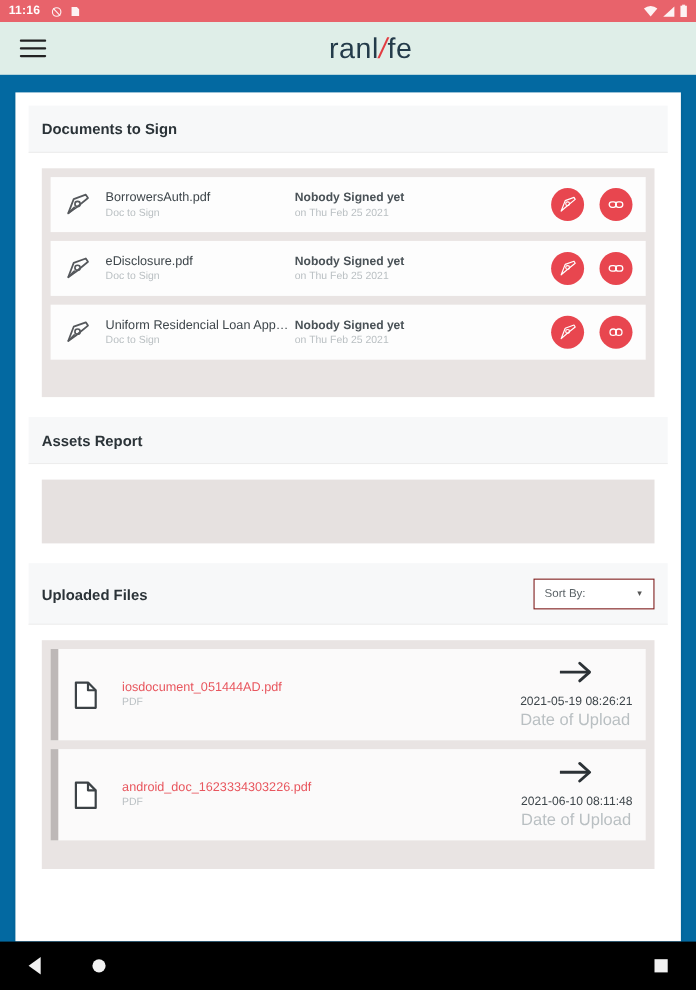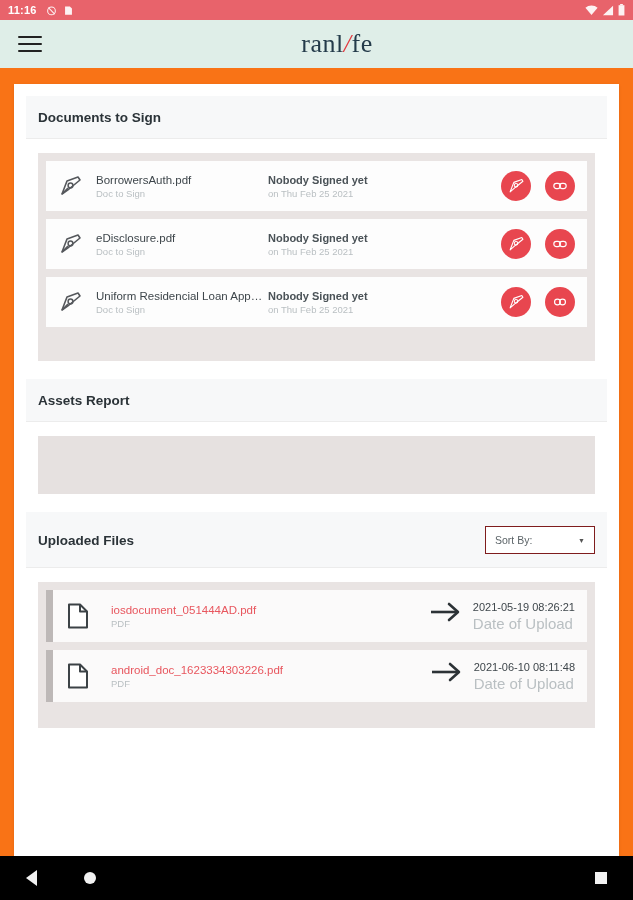--- a/index.html
+++ b/index.html
@@ -2,21 +2,21 @@
 <html><head>
 <meta charset="utf-8">
 <style>
   * { box-sizing: border-box; margin: 0; padding: 0; }
   html, body {
     width: 633px; height: 900px;
     font-family: "Liberation Sans", sans-serif;
     background: #e4f1ec;
     overflow: hidden;
   }
-  #screen { width: 633px; height: 900px; position: relative; display: flex; flex-direction: column; background: #f97316; }
+  #screen { width: 633px; height: 900px; position: relative; display: flex; flex-direction: column; background: #0369a1; }
 
   
   .statusbar {
     height: 20px; background: #e8636b; color: #ffffff;
     display: flex; align-items: center; padding: 0 8px;
     font-size: 11px; font-weight: bold; flex: 0 0 20px;
   }
   .status-clock { letter-spacing: .2px; }
   .status-icons-left { display: flex; align-items: center; gap: 7px; margin-left: 9px; }
   .status-spacer { flex: 1; }
@@ -30,21 +30,21 @@
   }
   .hamburger {
     width: 24px; height: 17px; margin-left: 18px;
     display: flex; flex-direction: column; justify-content: space-between;
     cursor: pointer;
   }
   .hamburger span { display: block; height: 2.4px; background: #222; border-radius: 1px; }
   .brand {
     position: absolute; left: 0; right: 0; text-align: center;
     font-size: 26px; color: #243b4a; letter-spacing: .5px;
-    font-family: Liberation Serif, serif; font-weight: 400;
+    font-family: Liberation Sans, sans-serif; font-weight: 400;
     pointer-events: none;
     margin-left: 41px;
   }
   .brand .slash { color: #e23b40; font-style: italic; font-weight: 500; }
 
   
   .page { flex: 1; padding: 16px 14px 0 14px; overflow: hidden; }
   .card {
     background: #ffffff; height: 100%;
     box-shadow: 0 1px 3px rgba(0,0,0,.10);
@@ -108,21 +108,21 @@
   .filerow {
     background: #fbfafa; display: flex; align-items: center;
     padding: 10px 12px 10px 0; margin-bottom: 8px; min-height: 52px;
     border-left: 7px solid #bdb8b7;
   }
   .filerow:last-child { margin-bottom: 0; }
   .file-icon { flex: 0 0 34px; margin-left: 14px; margin-right: 10px; display: flex; align-items: center; }
   .file-name-col { flex: 1; }
   .file-name { font-size: 11.5px; color: #e8565e; }
   .file-type { font-size: 9.5px; color: #b9bfc2; margin-top: 2px; }
-  .file-right { display: flex; gap: 10px; }
+  .file-right { display: flex; align-items: center; gap: 10px; flex-direction: column; }
   .file-date { font-size: 11px; color: #3e464b; white-space: nowrap; }
   .file-dsub { font-size: 15px; color: #b9bfc2; margin-top: 2px; }
 
   
   .navbar {
     flex: 0 0 44px; height: 44px; background: #000000;
     display: flex; align-items: center; padding: 0 26px;
   }
   .nav-back { width: 0; height: 0; border-top: 8px solid transparent; border-bottom: 8px solid transparent; border-right: 11px solid #f2f2f2; cursor: pointer; }
   .nav-home { width: 12px; height: 12px; border-radius: 50%; background: #f2f2f2; margin-left: 47px; cursor: pointer; }

